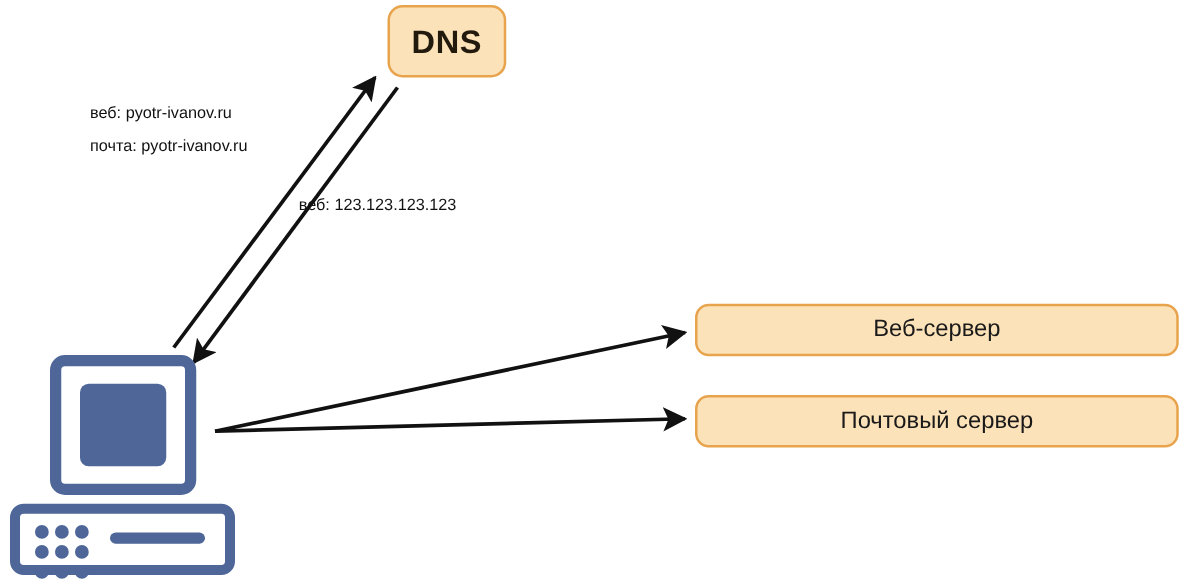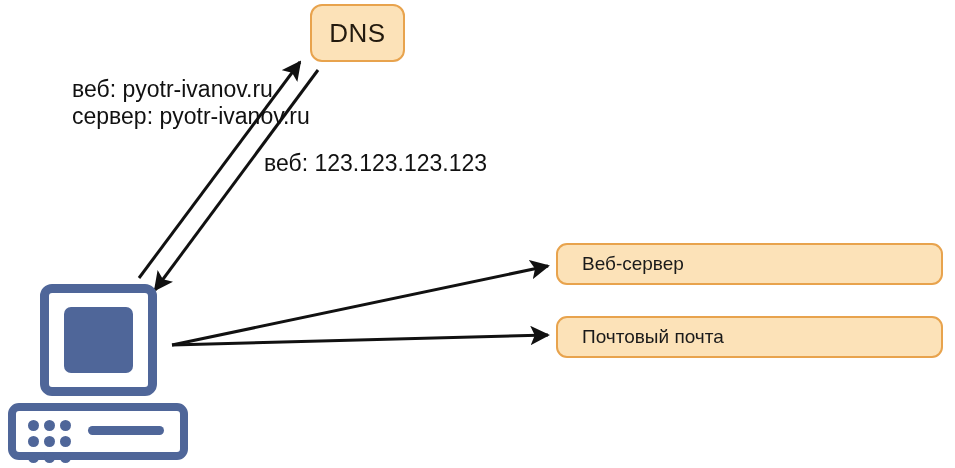--- a/index.html
+++ b/index.html
@@ -36,54 +36,54 @@
   }
   #dns-node {
     left: 310px;
     top: 4px;
     width: 95px;
     height: 58px;
     justify-content: center;
   }
   #dns-label {
     font-size: 26px;
-    font-weight: normal;
+    font-weight: bold;
     color: #231a0e;
     letter-spacing: 0.5px;
   }
 
   .server-node {
     left: 556px;
     width: 387px;
     height: 42px;
     border-radius: 11px;
-    justify-content: space-between;
+    justify-content: center;
     padding: 0 24px;
   }
   #web-server-node  { top: 243px; }
   #mail-server-node { top: 316px; }
 
   .server-name,
   .server-ip {
     font-size: 19px;
     color: #1a1a1a;
     white-space: nowrap;
   }
   .server-ip { letter-spacing: 0.2px; }
 
   
   .text-block {
     position: absolute;
-    font-size: 23px;
+    font-size: 13px;
     line-height: 27px;
     color: #111111;
     white-space: nowrap;
   }
   #query-text     { left: 72px;  top: 76px;  }
-  #response-text  { left: 239px; top: 150px; margin-left: 25px; }
+  #response-text  { left: 239px; top: 150px; }
 
   
   #computer-icon {
     position: absolute;
     left: 8px;
     top: 284px;
     width: 180px;
     height: 176px;
   }
   #monitor-frame {
@@ -163,33 +163,33 @@
 
     <line x1="172" y1="345" x2="548" y2="335" stroke="#111111" stroke-width="3" marker-end="url(#arrow-head)"></line>
   </svg>
 
   <div id="dns-node" class="node">
     <span id="dns-label">DNS</span>
   </div>
 
   <div id="query-text" class="text-block">
     <div>веб: pyotr-ivanov.ru</div>
-    <div>сервер: pyotr-ivanov.ru</div>
+    <div>почта: pyotr-ivanov.ru</div>
   </div>
 
   <div id="response-text" class="text-block">
     <div>веб: 123.123.123.123</div>
   </div>
 
   <div id="web-server-node" class="node server-node">
     <span class="server-name">Веб-сервер</span>
   </div>
 
   <div id="mail-server-node" class="node server-node">
-    <span class="server-name">Почтовый почта</span>
+    <span class="server-name">Почтовый сервер</span>
   </div>
 
   <div id="computer-icon">
     <div id="monitor-frame">
       <div id="monitor-screen"></div>
     </div>
     <div id="computer-base">
       <div id="key-dots">
         <i></i>
         <i></i>

